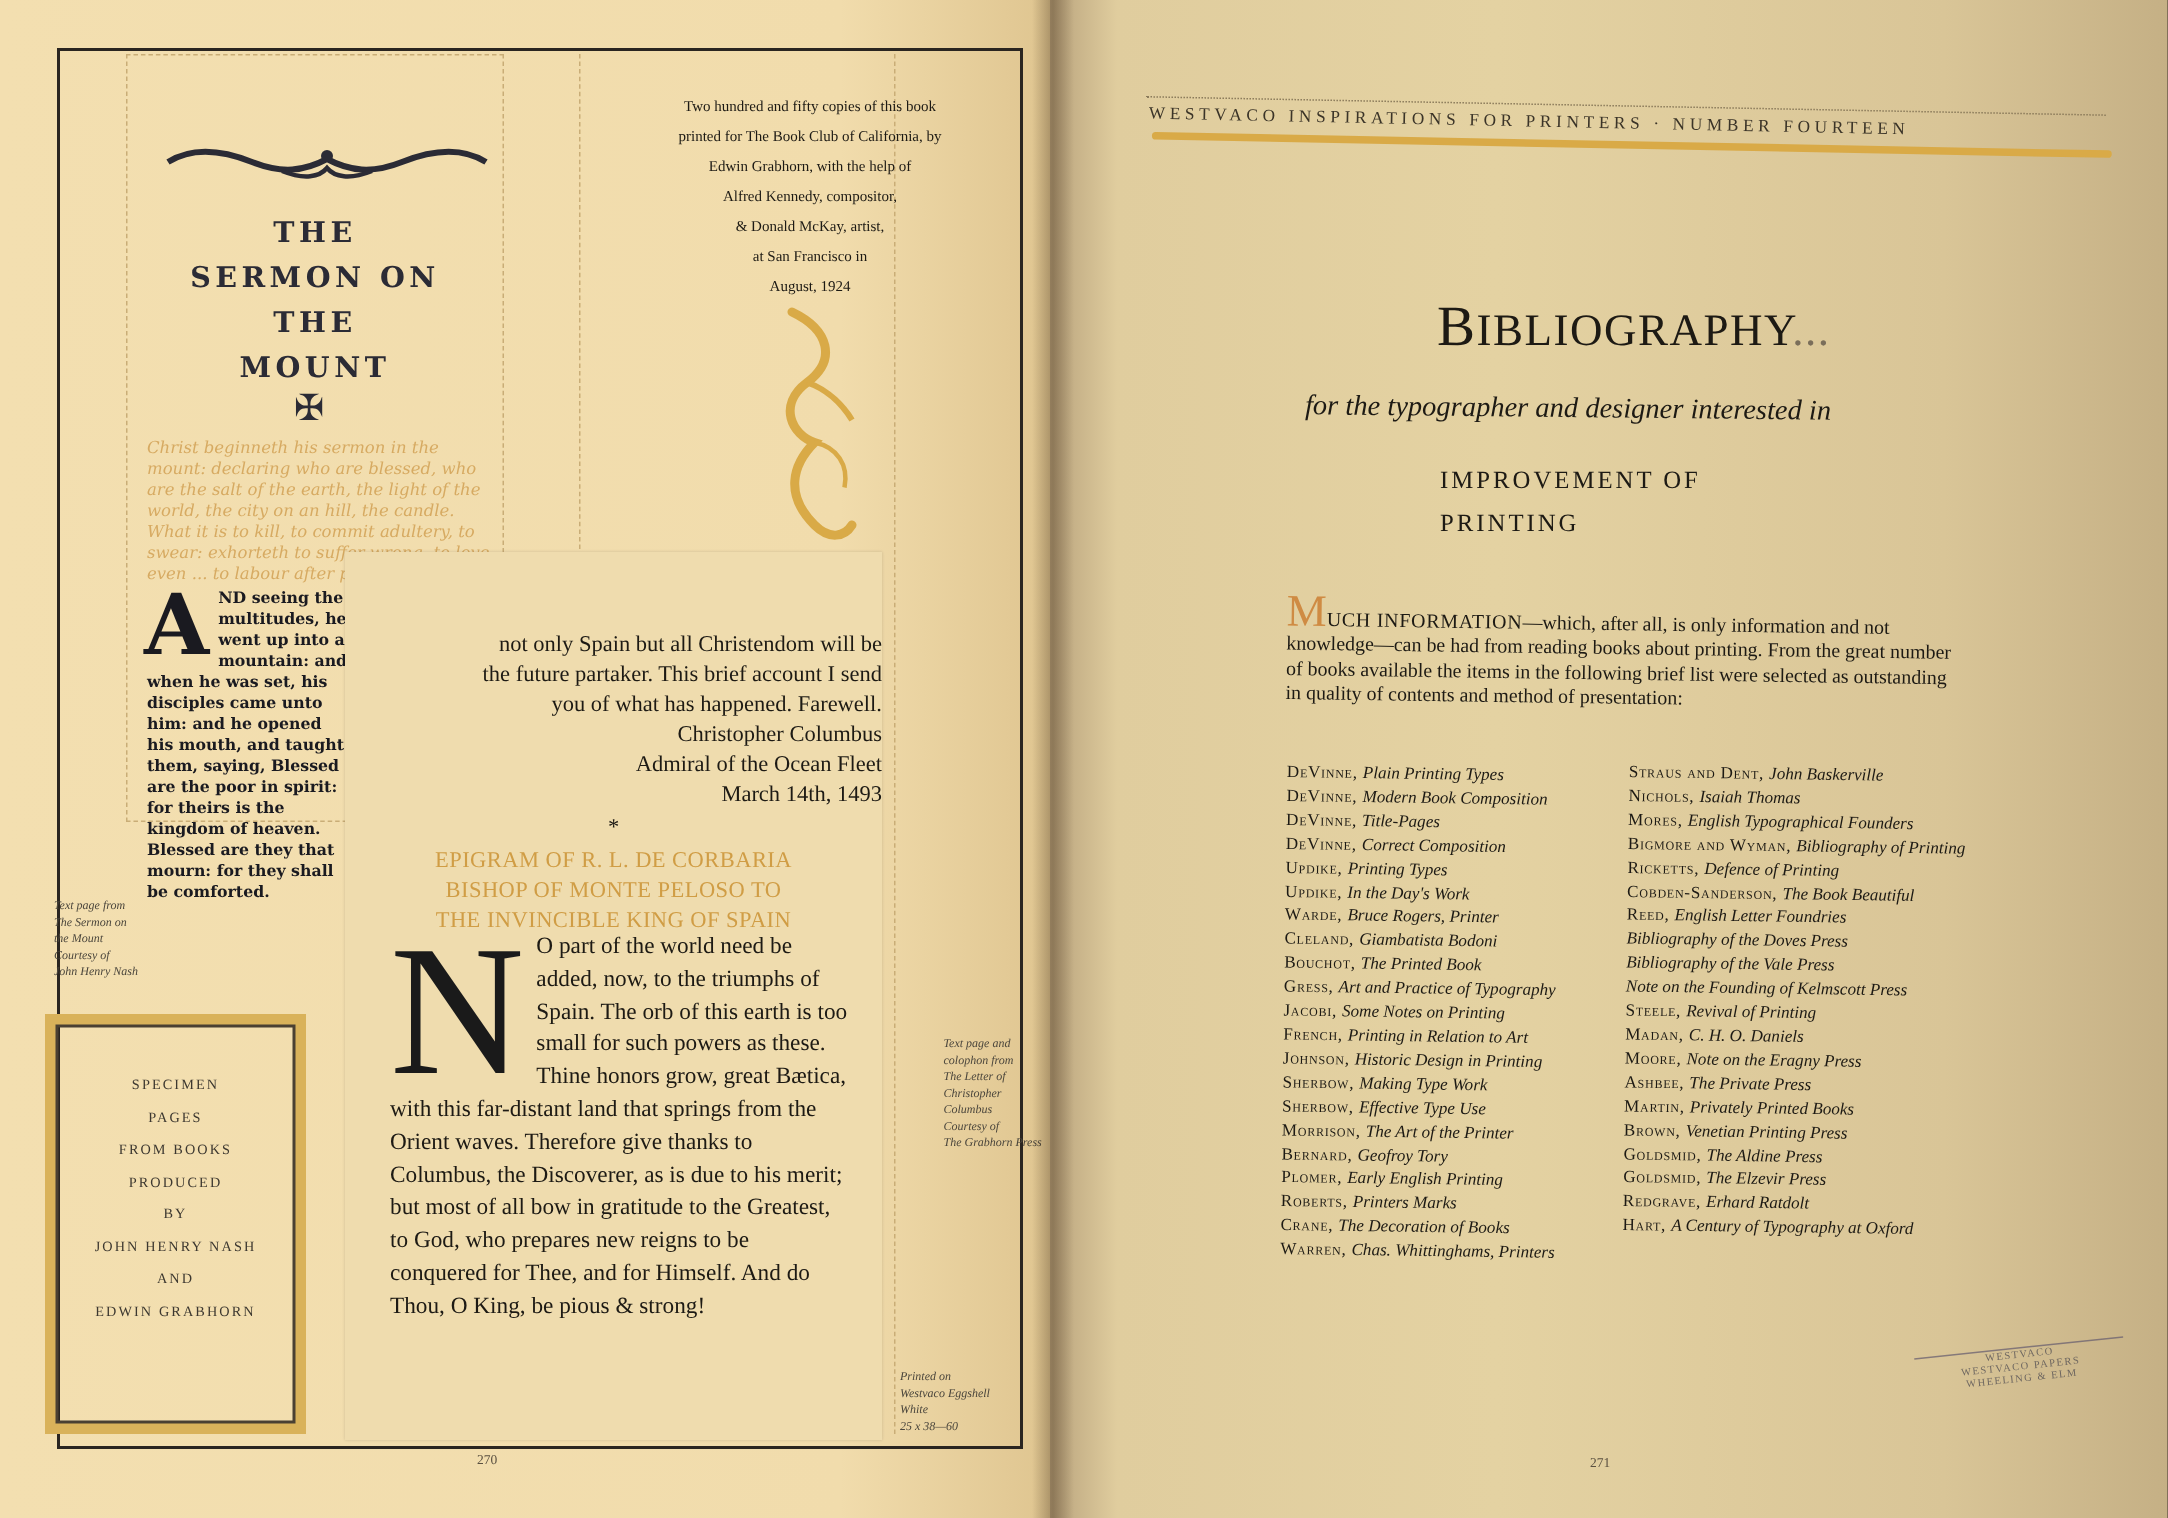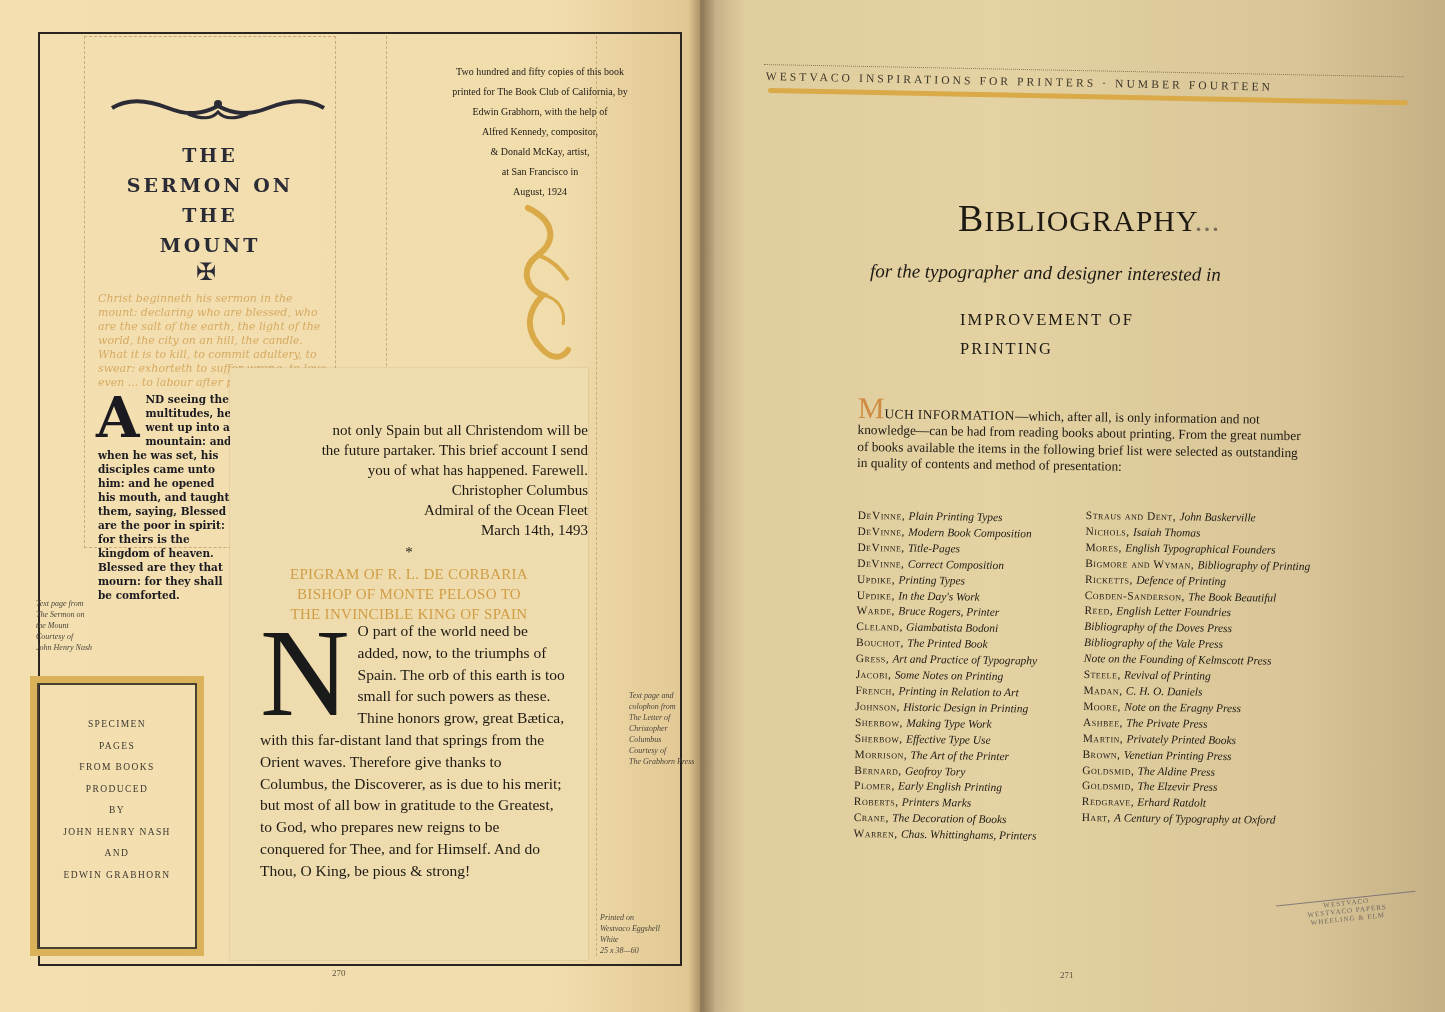--- a/index.html
+++ b/index.html
@@ -142,21 +142,21 @@
       <div>PAGES</div>
       <div>FROM BOOKS</div>
       <div>PRODUCED</div>
       <div>BY</div>
       <div>JOHN HENRY NASH</div>
       <div>AND</div>
       <div>EDWIN GRABHORN</div>
     </div>
   </div>
 
-  <div class="pgnum" style="left:332px;top:968px;">270</div>
+  <div class="pgnum" style="left:318px;top:968px;">270</div>
 </div>
 
 <div class="page" id="right-page"></div>
 <div class="gutter"></div>
 
 <div class="wave-rule"></div>
 <div class="running-head">WESTVACO INSPIRATIONS FOR PRINTERS · NUMBER FOURTEEN</div>
 <div class="running-rule"></div>
 
 <div class="biblio-title">

